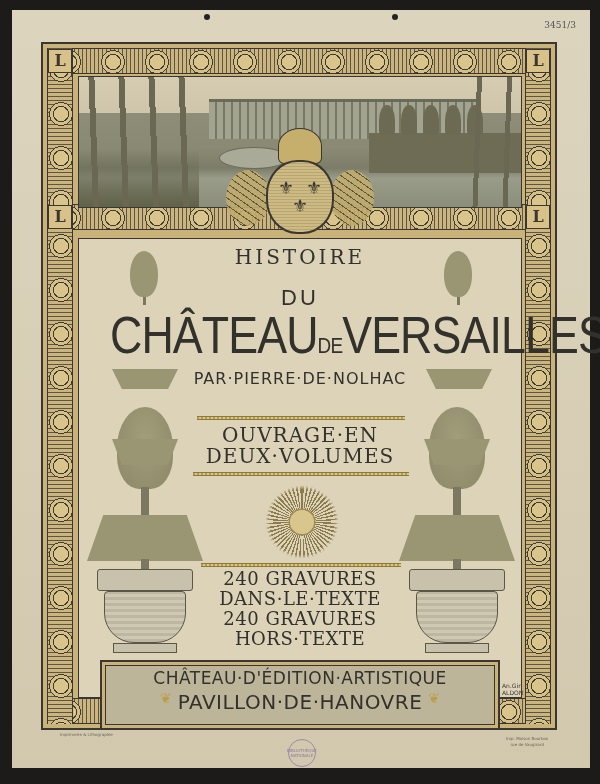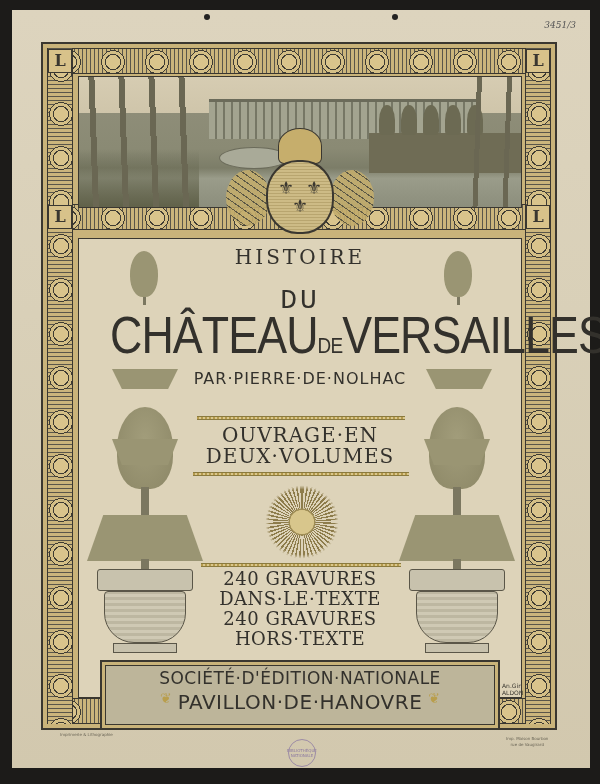--- a/index.html
+++ b/index.html
@@ -6,21 +6,21 @@
   html, body { width: 600px; height: 784px; background: #1c1b19; overflow: hidden; }
   body { position: relative; font-family: "Liberation Sans", sans-serif; }
 
   .sheet {
     position: absolute; left: 12px; top: 10px; width: 578px; height: 758px;
     background: linear-gradient(180deg, #ddd4be 0%, #d9d0b8 40%, #d2c8ae 100%);
   }
   .pin { position: absolute; width: 6px; height: 6px; border-radius: 50%; background: #222; }
   .archive-num {
     position: absolute; right: 14px; top: 10px; font-family: "DejaVu Serif", serif;
-    font-style: italic; font-size: 9px; color: #555;
+    font-size: 9px; color: #555;
   }
 
   
   .frame {
     position: absolute; left: 41px; top: 42px; width: 516px; height: 688px;
     background: #c9b37a; border: 2px solid #3a3730;
   }
   .band {
     position: absolute; background:
       repeating-linear-gradient(90deg, #cdb780 0 6px, #4a463c 6px 8px, #cdb780 8px 14px);
@@ -85,21 +85,21 @@
   .laurel { position: absolute; top: 42px; width: 44px; height: 56px; background:
       repeating-linear-gradient(35deg, #c2ac6c 0 5px, #55513f 5px 6px); border-radius: 50%; opacity: .9; }
 
   
   .main-panel {
     position: absolute; left: 78px; top: 238px; width: 444px; height: 460px;
     background: #ddd3b9; border: 1px solid #3a3730;
   }
   .title-block { position: absolute; left: 0; right: 0; text-align: center; color: #33312c; }
   .t-histoire { top: 6px; font-family: "DejaVu Serif", serif; font-size: 20px; letter-spacing: 3px; font-weight: normal; }
-  .t-du { top: 46px; font-family: Liberation Mono, monospace; font-size: 28px; letter-spacing: 3px; }
+  .t-du { top: 46px; font-family: Liberation Sans, sans-serif; font-size: 22px; letter-spacing: 3px; }
   .t-chateau { top: 66px; font-family: "Liberation Sans", sans-serif; font-size: 52px; letter-spacing: -1px;
     transform: scaleX(0.86); transform-origin: center; }
   .t-chateau .small { font-size: 22px; }
   .t-author { top: 130px; font-family: "DejaVu Sans", sans-serif; font-size: 16px; letter-spacing: 1px; }
   .t-conserv { top: 153px; font-family: "Liberation Sans", sans-serif; font-size: 11.5px; letter-spacing: -0.3px; }
 
   .gold-rule { position: absolute; height: 4px; background: repeating-linear-gradient(90deg, #b59a4c 0 2px, #d9c78d 2px 4px); border-top: 1px solid #8a7a3e; border-bottom: 1px solid #8a7a3e; }
 
   .t-ouvrage { top: 186px; font-family: "DejaVu Serif", serif; font-size: 20px; letter-spacing: 1px; line-height: 21px; }
   .sun {
@@ -242,21 +242,21 @@
     <div class="trunk" style="left:374px; top:248px; height:30px;"></div>
     <div class="trapez" style="left:320px; top:276px;"></div>
     <div class="trunk" style="left:374px; top:320px; height:12px;"></div>
     <div class="urn-lip" style="left:330px; top:330px;"></div>
     <div class="urn-body" style="left:337px; top:352px;"></div>
     <div class="urn-foot" style="left:346px; top:404px;"></div>
   </div>
 </div>
 
 <div class="publisher">
-  <div class="pub-name">SOCIÉTÉ·D'ÉDITION·NATIONALE</div>
+  <div class="pub-name">CHÂTEAU·D'ÉDITION·ARTISTIQUE</div>
   <div class="fleur-gold" style="left:58px;">❦</div>
   <div class="pub-pav">PAVILLON·DE·HANOVRE</div>
   <div class="fleur-gold" style="right:58px;">❦</div>
 </div>
 
 <div class="artist-sig">
   <div>An.Gir</div>
   <div>ALDON</div>
 </div>
 

